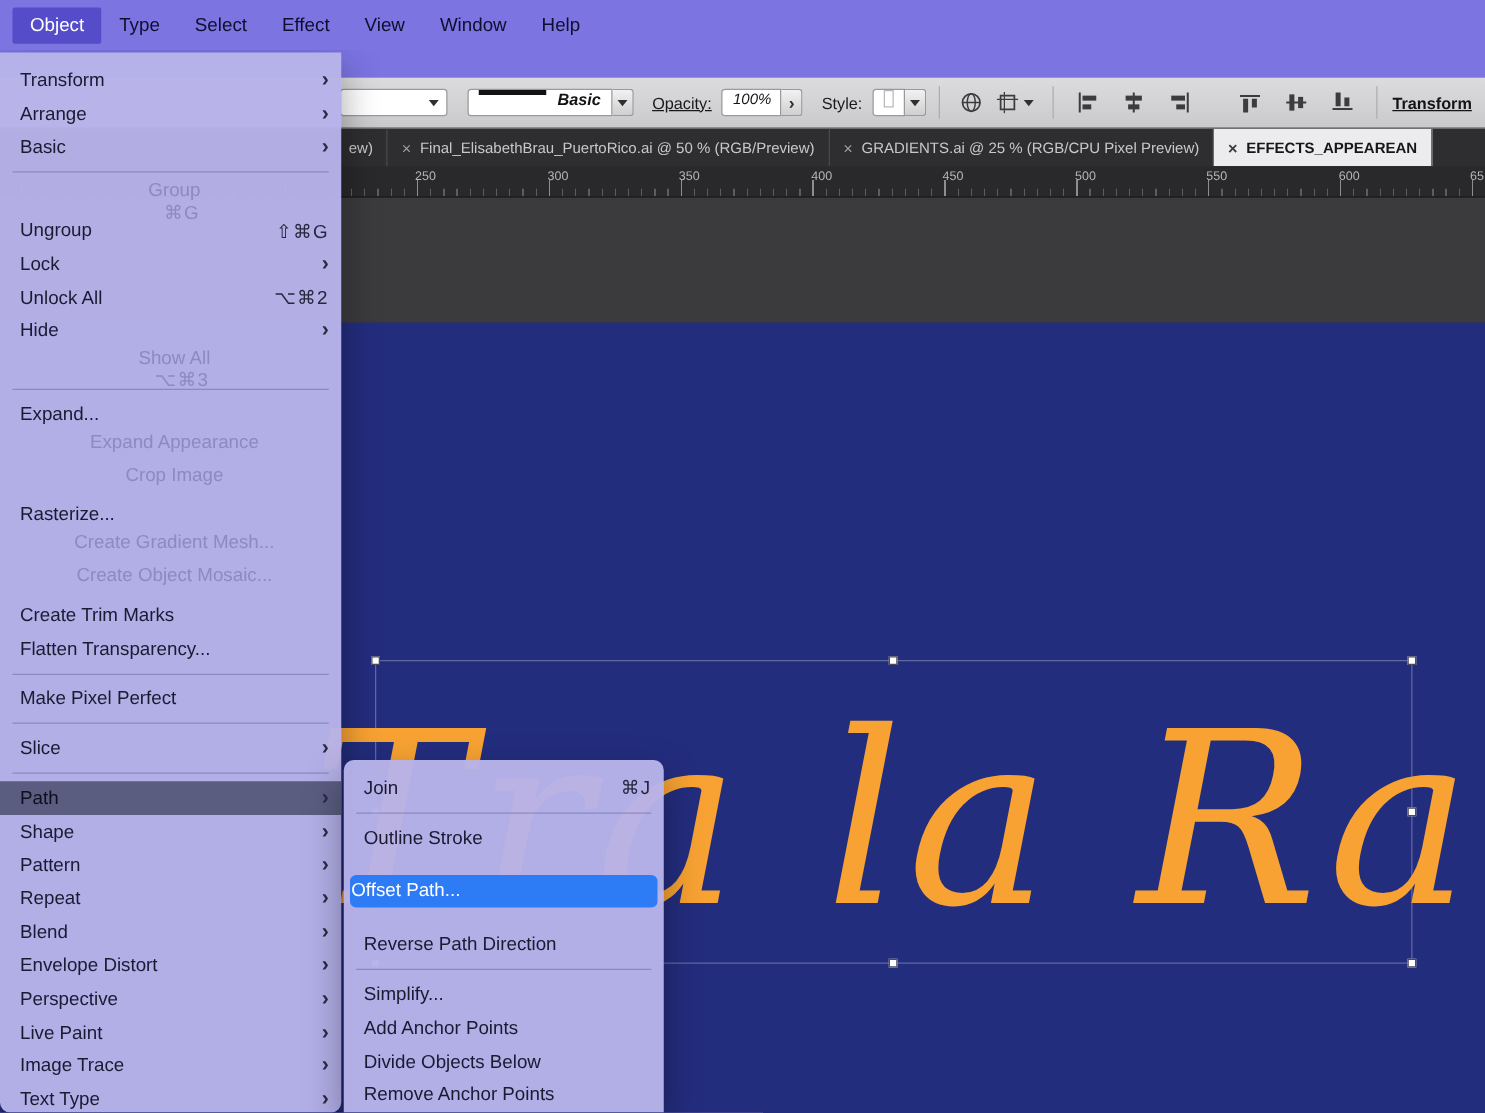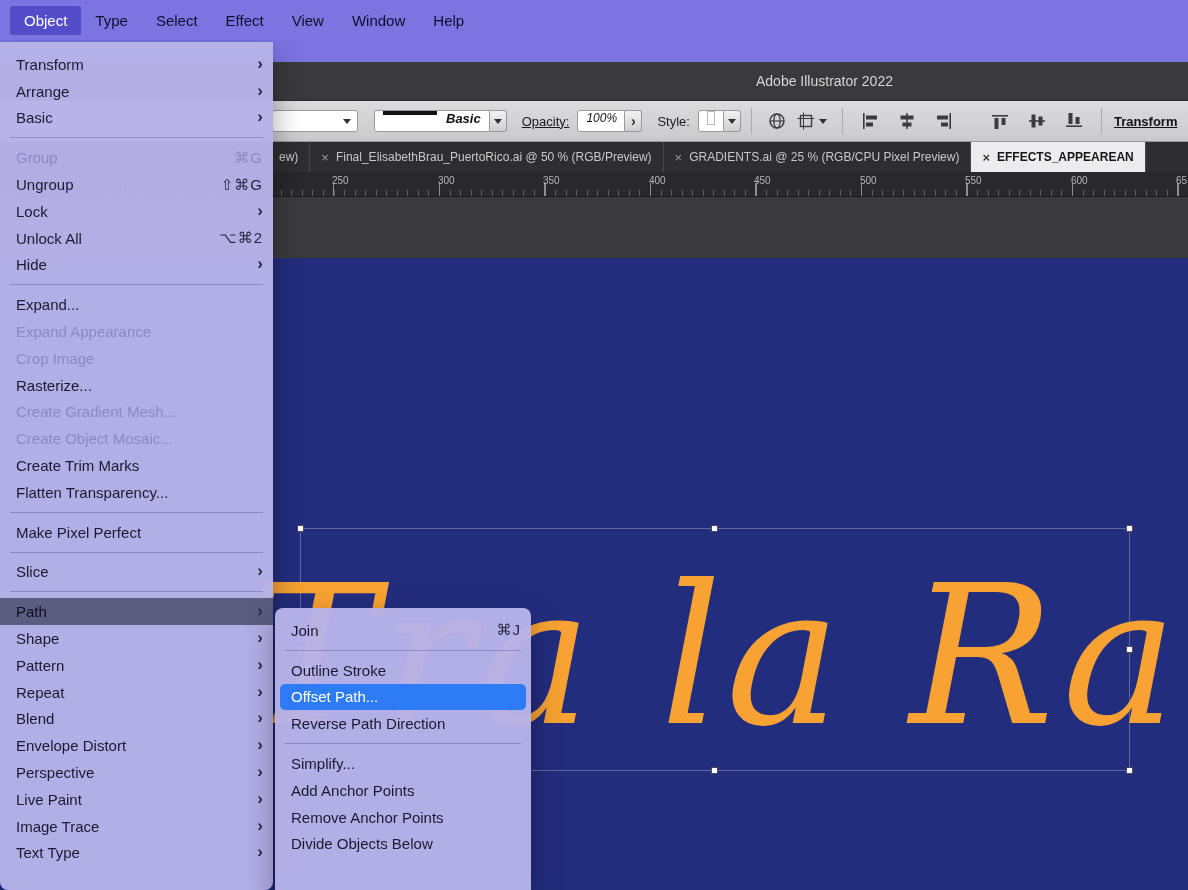--- a/index.html
+++ b/index.html
@@ -84,38 +84,35 @@
   .menu{position:absolute;background:rgba(183,179,233,0.97);box-shadow:0 12px 30px rgba(0,0,0,0.35);
         padding-top:9px;box-sizing:border-box;}
   .menu.object{top:42px;left:0;width:273px;bottom:0;border-radius:0 0 8px 8px;z-index:50;}
   .menu.path{top:608px;left:275px;width:256px;bottom:0;border-radius:8px 8px 0 0;z-index:51;}
   .menu-item{height:26.8px;display:flex;align-items:center;padding:0 10px 0 16px;
              font-size:15px;color:#1A1A33;}
   .mi-label{flex:1;}
   .mi-shortcut{color:#26263F;margin-left:12px;letter-spacing:1px;}
   .mi-chevron{margin-left:10px;font-size:17px;line-height:1;font-weight:bold;color:#2A2A44;
               transform:translateY(-1px);}
-  .menu-item.disabled{color:#8D89C2;}
+  .menu-item.disabled{color:#8D89C2;flex-direction:column;}
   .menu-item.disabled .mi-shortcut{color:#8D89C2;}
   .menu-item.highlighted{background:#5A5D80;color:#0E0E1E;}
   .menu-item.selected{background:var(--highlight-blue,#2E7CF5);color:#FFFFFF;
-                      border-radius:5px;margin:0 5px;padding-left:11px;}
+                      border-radius:5px;margin:16px 5px;padding-left:1px;}
   .menu-item.selected .mi-shortcut{color:#FFFFFF;}
   .menu-divider{height:1px;background:rgba(70,70,120,0.35);margin:6px 10px;}
 
   svg{display:block;}
 </style>
 </head>
 <body>
 
 <div class="window">
 
-  <div class="titlebar">
-    <span class="titlebar-text">Adobe Illustrator 2022</span>
-  </div>
 
   <div class="controlbar">
     <div class="stub">
       <span class="caret-down"></span>
     </div>
 
     <div class="cb-combo brush">
       <div class="combo-main">
         <span class="brush-line"></span>
         <span class="brush-label">Basic</span>
@@ -353,20 +350,25 @@
       <span class="mi-shortcut">⌥⌘2</span>
 
     </div>
 
     <div class="menu-item">
       <span class="mi-label">Hide</span>
       <span class="mi-shortcut"></span>
       <span class="mi-chevron">›</span>
     </div>
 
+    <div class="menu-item disabled">
+      <span class="mi-label">Show All</span>
+      <span class="mi-shortcut">⌥⌘3</span>
+
+    </div>
   <div class="menu-divider"></div>
     <div class="menu-item">
       <span class="mi-label">Expand...</span>
       <span class="mi-shortcut"></span>
 
     </div>
 
     <div class="menu-item disabled">
       <span class="mi-label">Expand Appearance</span>
       <span class="mi-shortcut"></span>
@@ -515,23 +517,23 @@
 
     </div>
 
     <div class="menu-item">
       <span class="mi-label">Add Anchor Points</span>
       <span class="mi-shortcut"></span>
 
     </div>
 
     <div class="menu-item">
+      <span class="mi-label">Divide Objects Below</span>
+      <span class="mi-shortcut"></span>
+
+    </div>
+
+    <div class="menu-item">
       <span class="mi-label">Remove Anchor Points</span>
       <span class="mi-shortcut"></span>
 
     </div>
-
-    <div class="menu-item">
-      <span class="mi-label">Divide Objects Below</span>
-      <span class="mi-shortcut"></span>
-
-    </div>
   </div>
 
 </body></html>

